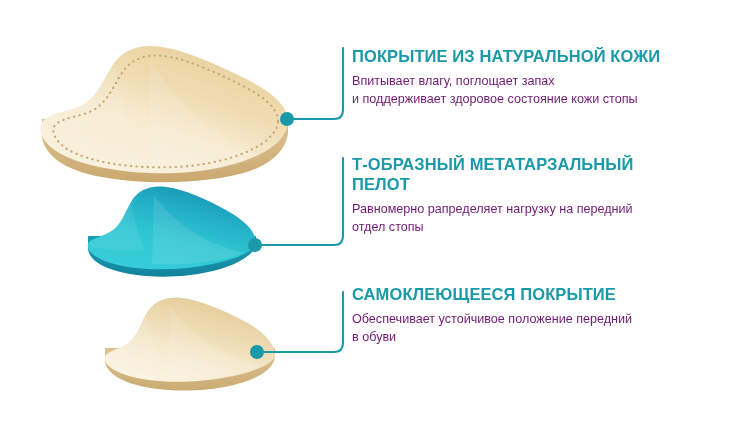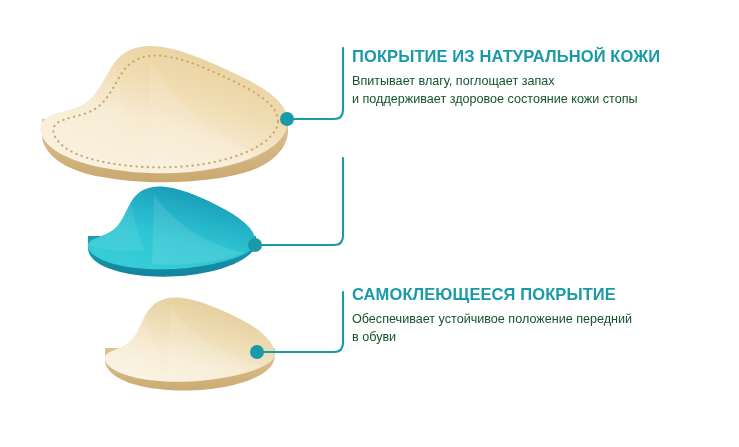--- a/index.html
+++ b/index.html
@@ -33,21 +33,21 @@
   .feature-title {
     color: #1a9aa8;
     font-size: 16.5px;
     font-weight: bold;
     line-height: 1.22;
     letter-spacing: 0.1px;
     margin: 0 0 7px 0;
     white-space: pre-line;
   }
   .feature-desc {
-    color: #14532d;
+    color: #701a75;
     font-size: 12.6px;
     line-height: 1.42;
     margin: 0;
     white-space: pre-line;
   }
 
   #feature-1 { top: 46px; }
   #feature-2 { top: 154px; }
   #feature-3 { top: 284px; }
 </style>
@@ -192,20 +192,26 @@
       <circle cx="257" cy="352" r="7" fill="#1a9aa8"></circle>
     </g>
   </svg>
 
   <div class="feature" id="feature-1">
     <div class="feature-title">ПОКРЫТИЕ ИЗ НАТУРАЛЬНОЙ КОЖИ</div>
     <div class="feature-desc">Впитывает влагу, поглощает запах
 и поддерживает здоровое состояние кожи стопы</div>
   </div>
 
+  <div class="feature" id="feature-2">
+    <div class="feature-title">Т-ОБРАЗНЫЙ МЕТАТАРЗАЛЬНЫЙ
+ПЕЛОТ</div>
+    <div class="feature-desc">Равномерно рапределяет нагрузку на передний
+отдел стопы</div>
+  </div>
 
   <div class="feature" id="feature-3">
     <div class="feature-title">САМОКЛЕЮЩЕЕСЯ ПОКРЫТИЕ</div>
     <div class="feature-desc">Обеспечивает устойчивое положение передний
 в обуви</div>
   </div>
 
 </div>
 
 </body></html>

